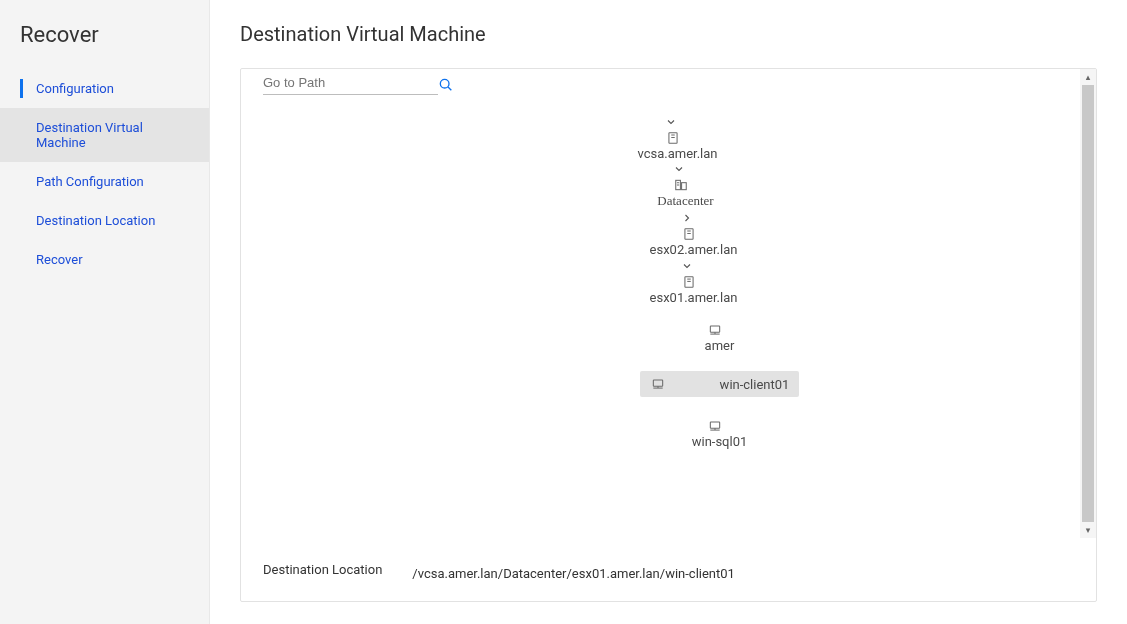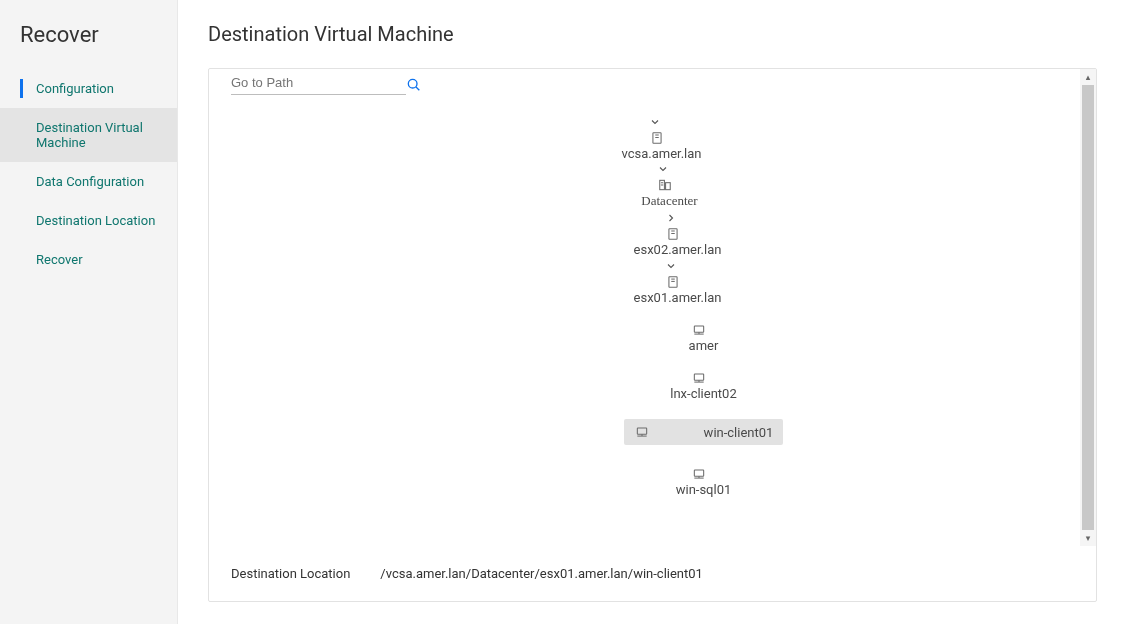--- a/index.html
+++ b/index.html
@@ -7,35 +7,35 @@
       font-family: -apple-system, BlinkMacSystemFont, "Segoe UI", Roboto, Arial, sans-serif;
       font-size: 13px;
       color: #333;
       background: #fff;
       width: 1127px;
       height: 624px;
       display: flex;
       overflow: hidden;
     }
     .sidebar {
-      width: 178px;
+      width: 210px;
       background: #f4f4f4;
       padding-top: 22px;
       border-right: 1px solid #e8e8e8;
     }
     .sidebar-title {
       font-size: 22px;
       font-weight: 400;
       color: #333;
       padding: 0 20px 22px;
     }
     .sidebar-item {
       padding: 12px 20px 12px 36px;
       font-size: 13px;
-      color: #0f766e;
+      color: #1d4ed8;
       cursor: pointer;
       position: relative;
     }
     .sidebar-item.active {
       background: #e4e4e4;
     }
     .sidebar-item.marked::before {
       content: "";
       position: absolute;
       left: 20px;
@@ -165,32 +165,32 @@
     }
     .footer {
       display: flex;
       align-items: center;
       padding: 20px 22px;
       gap: 30px;
       font-size: 13px;
       color: #333;
     }
     .footer-label { color: #333; }
-    .footer-path { color: #333; }
+    .footer-path { color: #333; margin-top: 8px; }
     svg { display: block; }
   </style>
 </head>
 <body>
 
 <div class="sidebar">
   <div class="sidebar-title">Recover</div>
   <div id="sidebar-nav">
       <div class="sidebar-item marked">Configuration</div>
       <div class="sidebar-item active">Destination Virtual Machine</div>
-      <div class="sidebar-item">Data Configuration</div>
+      <div class="sidebar-item">Path Configuration</div>
       <div class="sidebar-item">Destination Location</div>
       <div class="sidebar-item">Recover</div>
     </div>
 </div>
 
 <div class="main">
   <div class="page-title">Destination Virtual Machine</div>
   <div class="panel">
     <div class="panel-top">
       <div class="search-row">
@@ -270,31 +270,20 @@
               <svg width="14" height="14" viewBox="0 0 24 24" fill="none" stroke="currentColor" stroke-width="1.8">
                 <rect x="4" y="5" width="16" height="11" rx="1"></rect>
                 <line x1="4" y1="19" x2="20" y2="19"></line>
                 <line x1="12" y1="16" x2="12" y2="19"></line>
               </svg>
             </span>
             <span class="node-label">amer</span>
           </div>
           <div class="tree-row indent-4">
             <span class="toggle spacer"></span>
-            <span class="node-icon">
-              <svg width="14" height="14" viewBox="0 0 24 24" fill="none" stroke="currentColor" stroke-width="1.8">
-                <rect x="4" y="5" width="16" height="11" rx="1"></rect>
-                <line x1="4" y1="19" x2="20" y2="19"></line>
-                <line x1="12" y1="16" x2="12" y2="19"></line>
-              </svg>
-            </span>
-            <span class="node-label">lnx-client02</span>
-          </div>
-          <div class="tree-row indent-4">
-            <span class="toggle spacer"></span>
             <span class="node-chip">
               <span class="node-icon">
                 <svg width="14" height="14" viewBox="0 0 24 24" fill="none" stroke="currentColor" stroke-width="1.8">
                   <rect x="4" y="5" width="16" height="11" rx="1"></rect>
                   <line x1="4" y1="19" x2="20" y2="19"></line>
                   <line x1="12" y1="16" x2="12" y2="19"></line>
                 </svg>
               </span>
               <span class="node-label">win-client01</span>
             </span>

